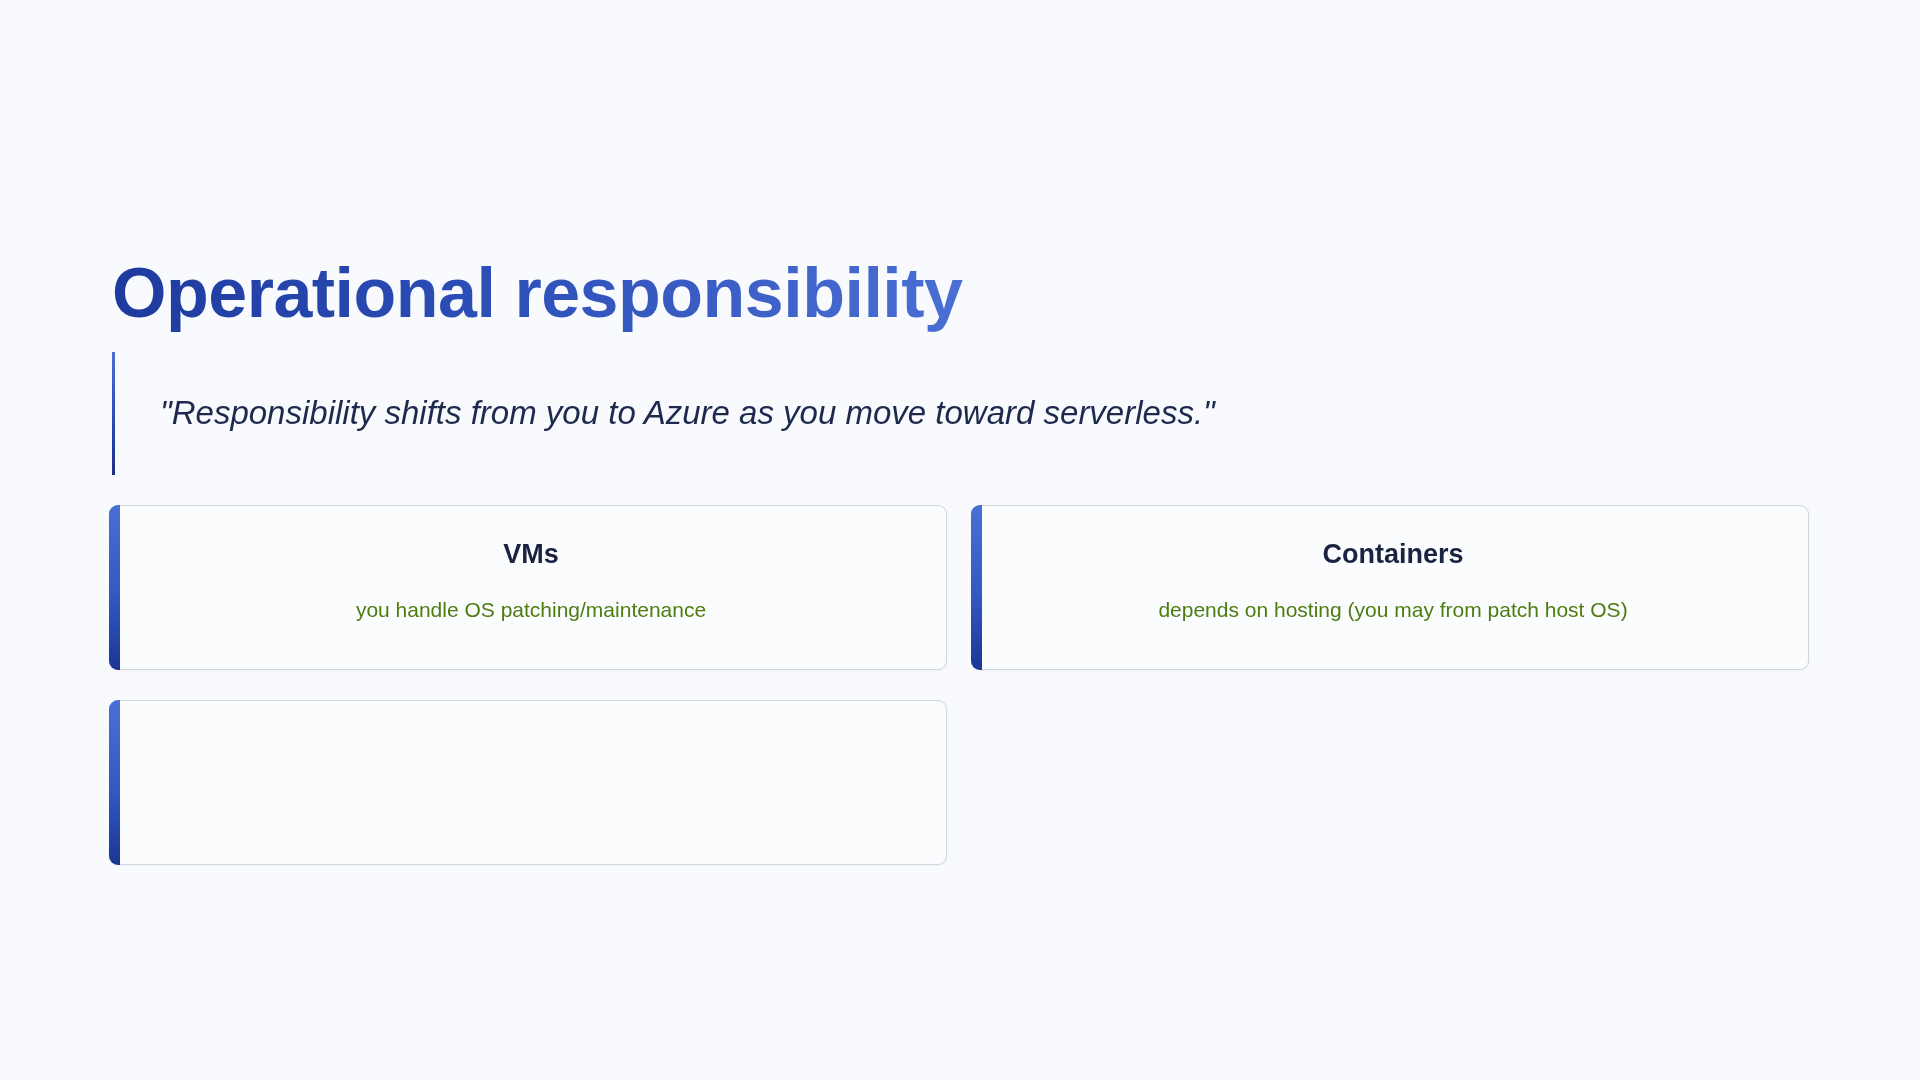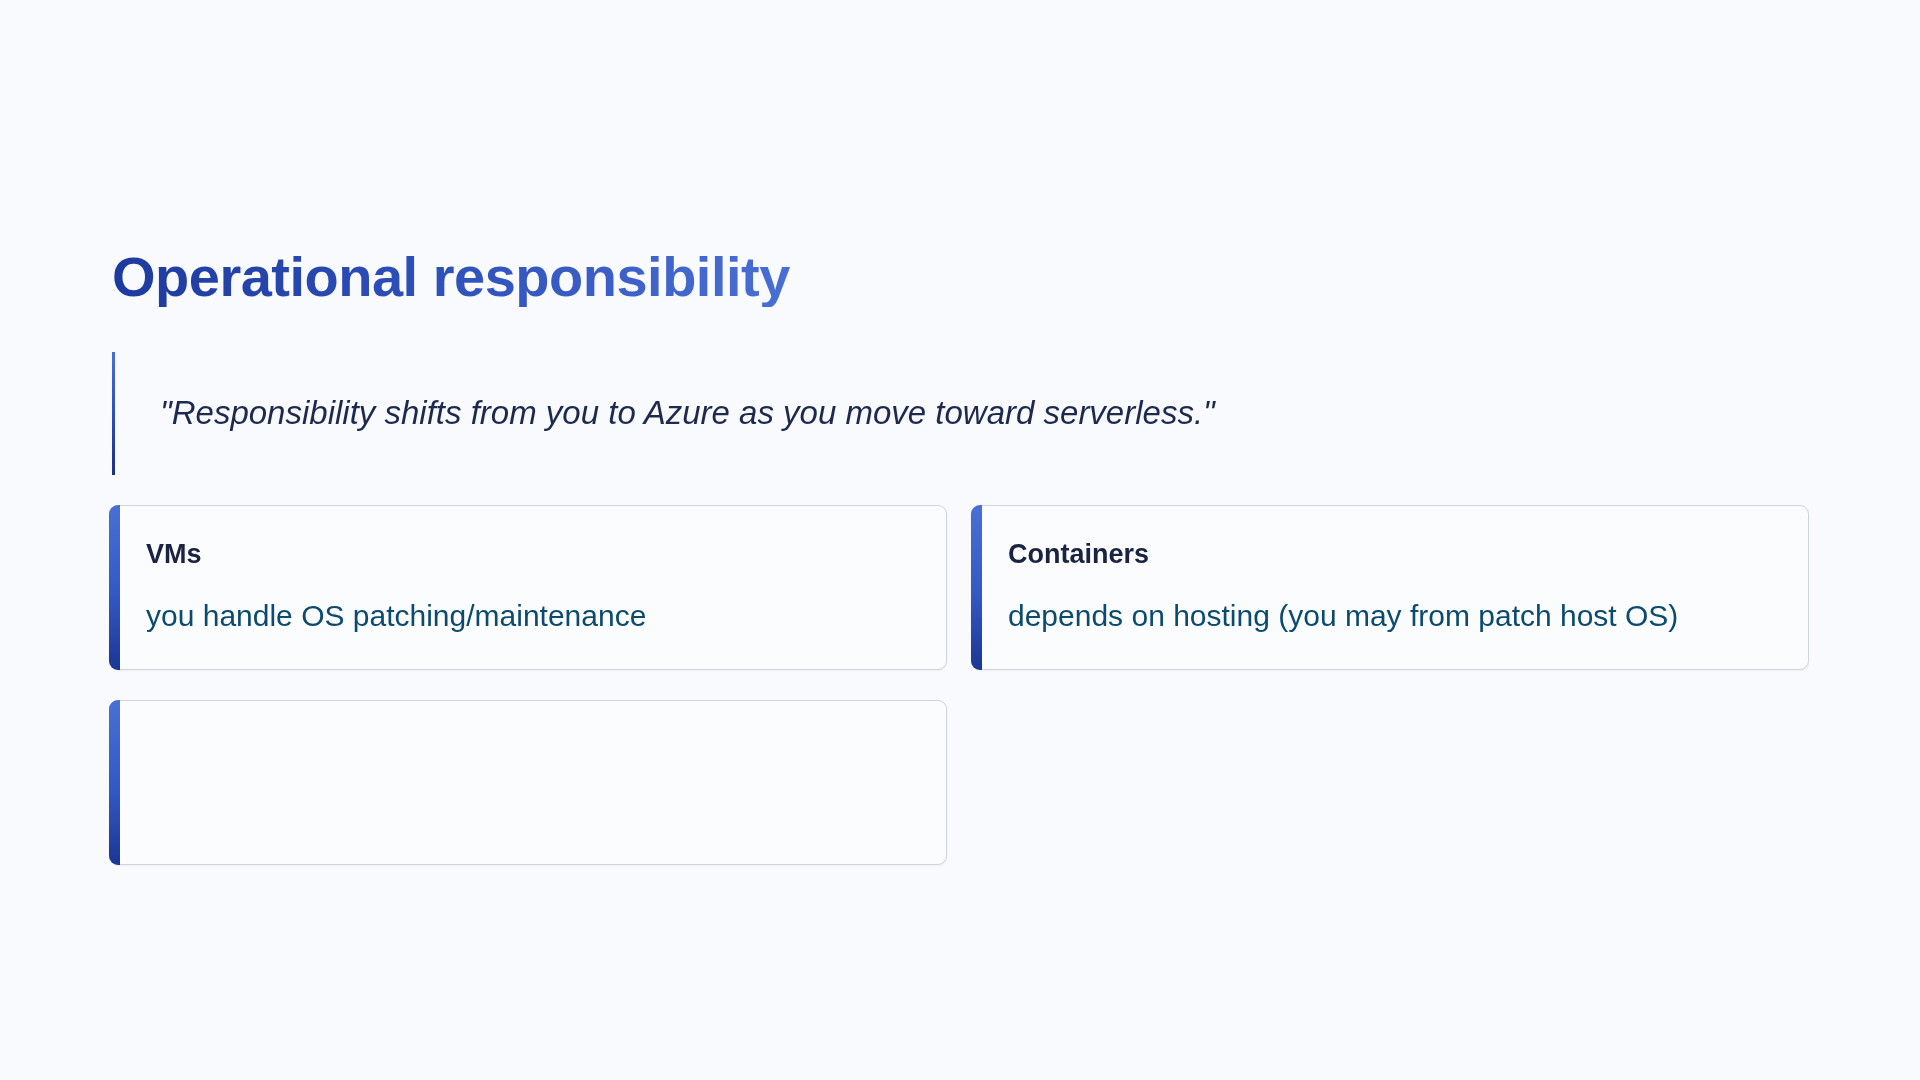--- a/index.html
+++ b/index.html
@@ -20,21 +20,21 @@
     width: 1920px;
     height: 1080px;
     box-sizing: border-box;
   }
 
   
   .page-title {
     position: absolute;
     left: 112px;
     top: 208px;
-    font-size: 56px;
+    font-size: 70px;
     font-weight: bold;
     letter-spacing: -0.5px;
     line-height: 1.1;
     background-image: linear-gradient(90deg, #1e3a9e 0%, #2d4fb8 45%, #4a6fd4 100%);
     -webkit-background-clip: text;
     background-clip: text;
     color: transparent;
     -webkit-text-fill-color: transparent;
     white-space: nowrap;
   }
@@ -81,42 +81,43 @@
 
   .card {
     position: relative;
     box-sizing: border-box;
     background: #fbfcfe;
     border: 1px solid #cfd4dd;
     border-radius: 9px;
     box-shadow: 0 1px 2px rgba(30, 45, 90, 0.05);
     padding: 32px 30px 0 36px;
     overflow: visible;
+    text-align: center;
   }
   .card-accent {
     position: absolute;
     left: -1px;
     top: -1px;
     width: 11px;
     height: calc(100% + 2px);
     border-radius: 9px 0 0 9px;
     background-image: linear-gradient(180deg, #4a6fd4 0%, #3358c2 55%, #1b3694 100%);
   }
   .card-title {
     font-size: 27px;
     font-weight: bold;
     color: #1a2340;
     line-height: 1.2;
     margin: 0 0 26px 0;
     white-space: nowrap;
   }
   .card-body {
-    font-size: 30px;
+    font-size: 21px;
     font-weight: normal;
-    color: #0c4a6e;
+    color: #4d7c0f;
     line-height: 1.3;
     margin: 0;
     white-space: nowrap;
   }
   .card-body:empty {
     display: none;
   }
 </style>
 </head>
 <body>

